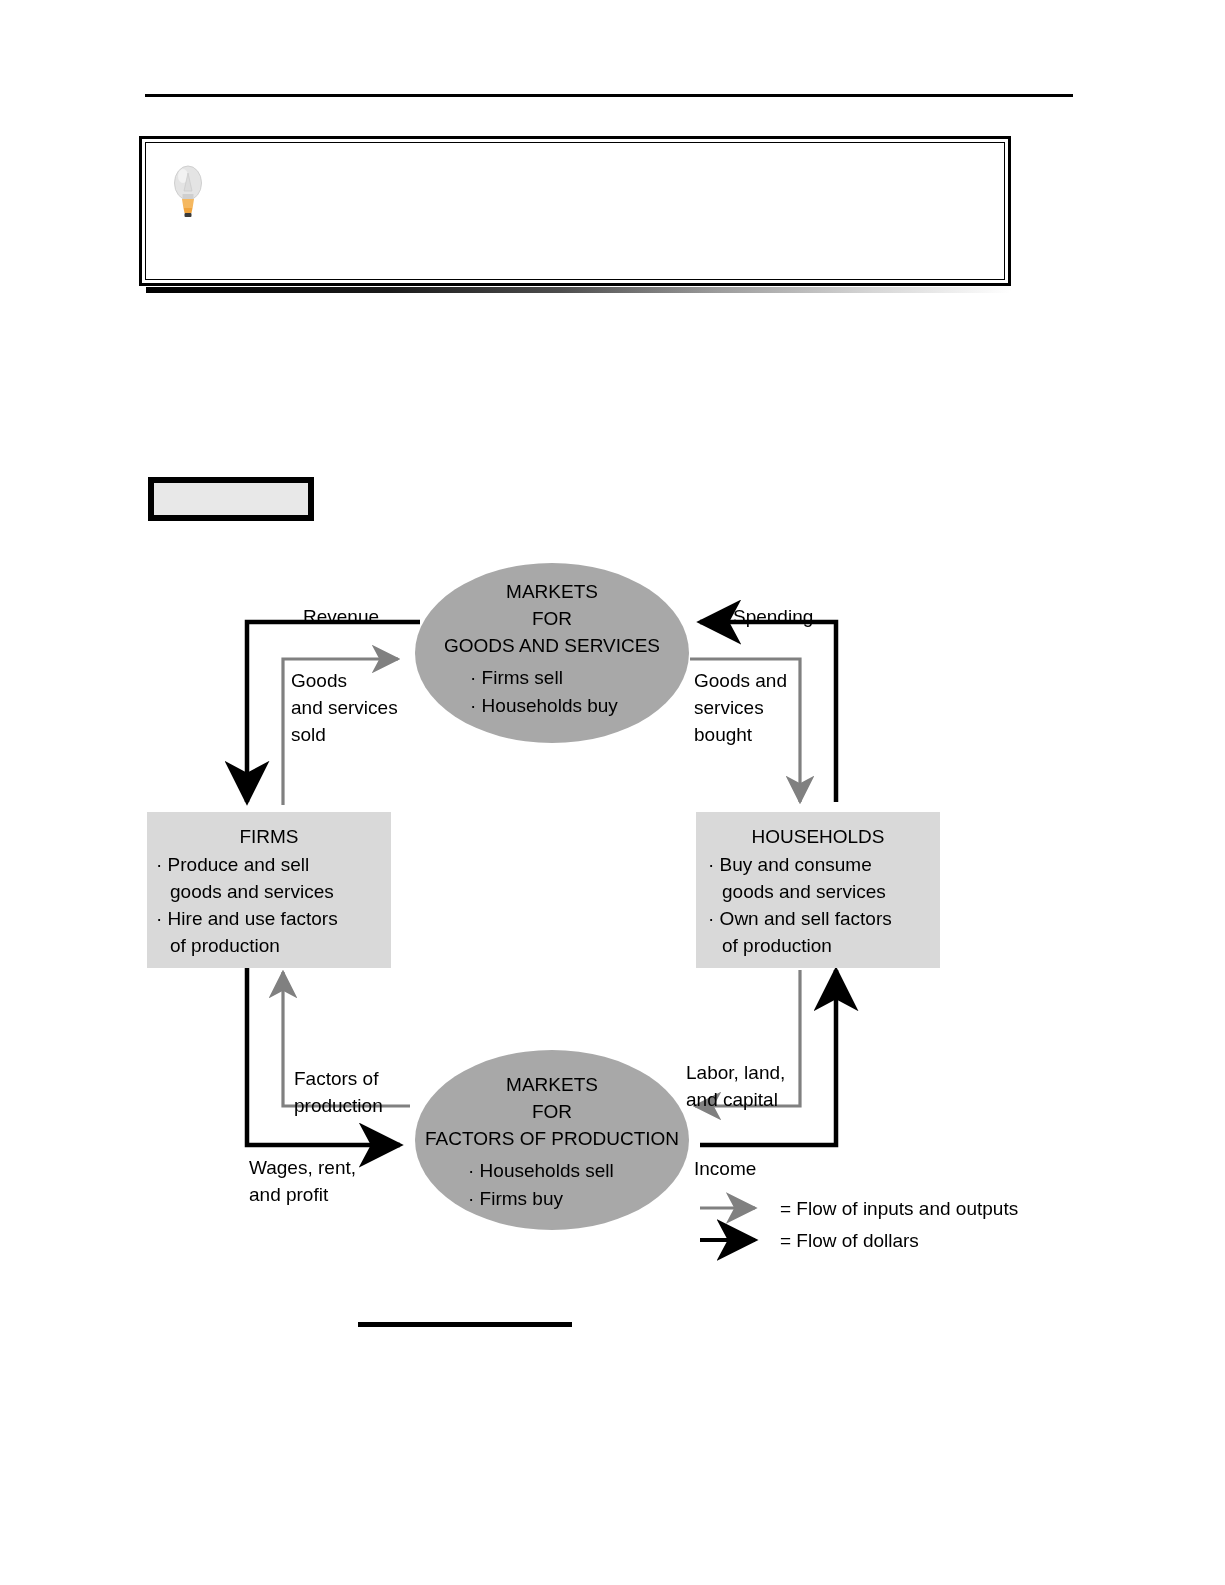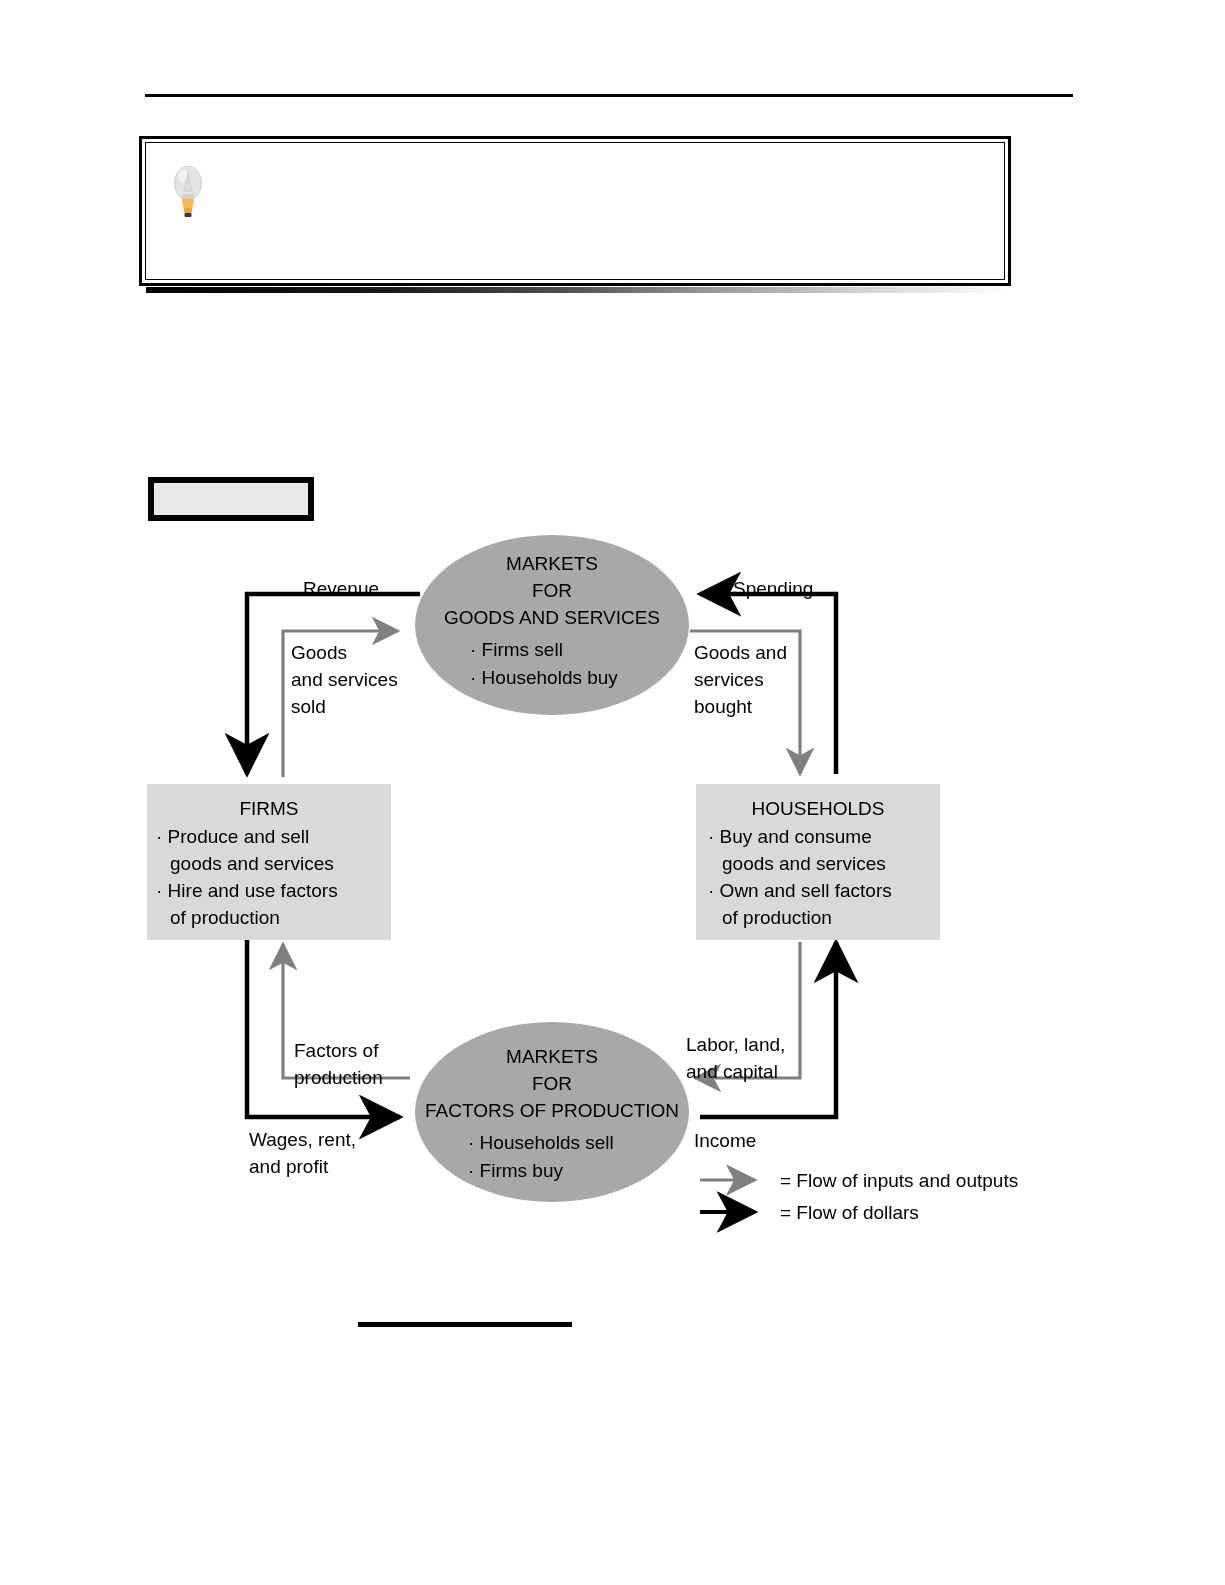--- a/index.html
+++ b/index.html
@@ -37,21 +37,21 @@
   
   .bulb { position:absolute; left:24px; top:18px; width:36px; height:62px; }
 
   
   .title-box {
     position:absolute; left:148px; top:477px; width:166px; height:44px;
     background:#e8e8e8; border:6px solid #000;
   }
 
   
-  #diagram { position:absolute; left:0; top:512px; width:1225px; height:740px; }
+  #diagram { position:absolute; left:0; top:540px; width:1225px; height:740px; }
   #diagram svg { display:block; }
 
   
   .bottom-rule {
     position:absolute; left:358px; top:1322px; width:214px; height:5px; background:#000;
   }
 
   
   text { font-family:"Liberation Sans", sans-serif; fill:#000; }
   .t-node-title { font-size:19px; }

